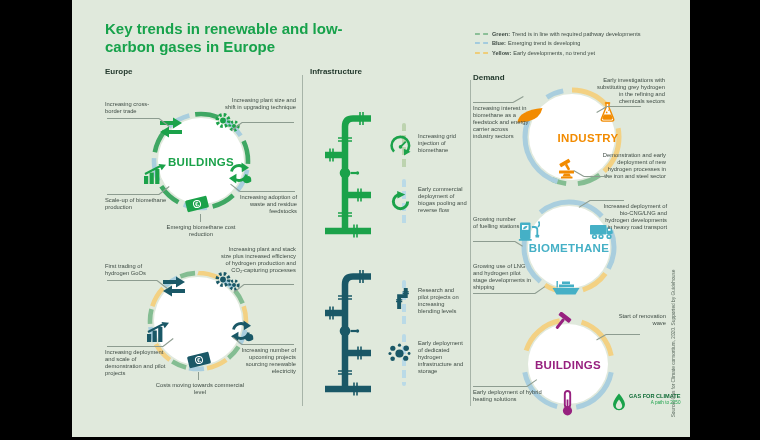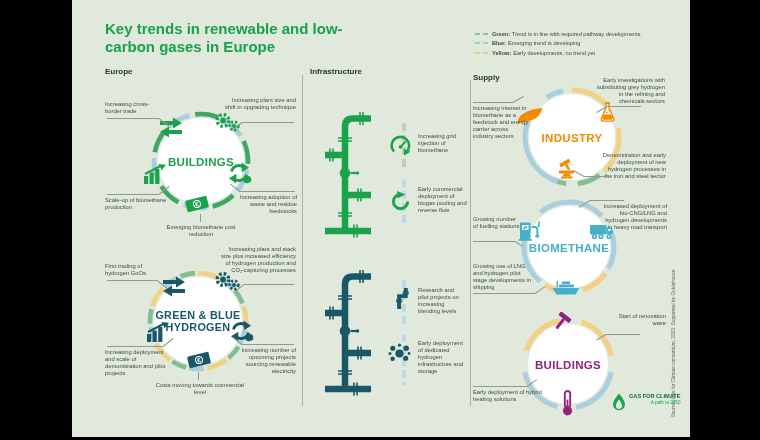--- a/index.html
+++ b/index.html
@@ -187,21 +187,21 @@
       </div>
       <div class="legend-row">
         <span class="legend-sw" style="border-top-color: rgb(238, 205, 122);"></span>
         <span class="legend-name">Yellow:</span>
         <span class="legend-text">Early developments, no trend yet</span>
       </div>
     </div>
 
     <div class="hd" style="left:33px;top:67px">Europe</div>
     <div class="hd" style="left:238px;top:67px">Infrastructure</div>
-    <div class="hd" style="left:401px;top:73px">Supply</div>
+    <div class="hd" style="left:401px;top:73px">Demand</div>
     <div class="sep" style="left:230px;top:75px;height:331px"></div>
     <div class="sep" style="left:398px;top:80px;height:326px"></div>
 
     <svg class="ic" style="left:73px;top:105px" width="112" height="112" viewBox="0 0 112 112">
       <circle cx="56" cy="56" r="43" fill="#ffffff"></circle>
       <circle cx="56" cy="56" r="47" fill="none" stroke="#3fa763" stroke-width="4.6" pathLength="100" stroke-dasharray="8 12" stroke-dashoffset="-73"></circle>
       <circle cx="56" cy="56" r="47" fill="none" stroke="#a9cede" stroke-width="4.6" pathLength="100" stroke-dasharray="8 12" stroke-dashoffset="-83"></circle>
     </svg>
     <div class="ctitle c-green" style="left:69px;top:156px;width:120px;font-size:11.5px">BUILDINGS</div>
 
@@ -239,21 +239,20 @@
 
     <div class="lbl ca" style="left:82px;top:224px;width:94px">Emerging biomethane cost reduction</div>
     <div class="vt" style="left:128px;top:214px;height:8px"></div>
 
     <svg class="ic" style="left:70px;top:265px" width="112" height="112" viewBox="0 0 112 112">
       <circle cx="56" cy="56" r="44" fill="#ffffff"></circle>
       <circle cx="56" cy="56" r="48" fill="none" stroke="#f3d183" stroke-width="4.6" pathLength="100" stroke-dasharray="7 13" stroke-dashoffset="-75"></circle>
       <circle cx="56" cy="56" r="48" fill="none" stroke="#a9cede" stroke-width="4.6" pathLength="100" stroke-dasharray="5 15" stroke-dashoffset="-83"></circle>
       <circle cx="56" cy="56" r="48" fill="none" stroke="#84bd92" stroke-width="4.6" pathLength="100" stroke-dasharray="5 15" stroke-dashoffset="-89"></circle>
     </svg>
-    <div class="ctitle c-teal" style="left:81px;top:309px;width:90px;font-size:10.8px;line-height:12px">GREEN &amp; BLUE HYDROGEN</div>
 
     <svg class="ic c-teal" style="left:89px;top:276px" width="26" height="21" viewBox="0 0 26 21">
         <use href="#i-ex"></use>
       </svg>
     <svg class="ic c-teal" style="left:142px;top:271px" width="26" height="20" viewBox="0 0 26 20">
         <use href="#i-gears"></use>
       </svg>
     <svg class="ic c-teal" style="left:74px;top:322px" width="25" height="20" viewBox="0 0 25 20">
         <use href="#i-chart"></use>
       </svg>
@@ -313,21 +312,21 @@
         <use href="#i-mol"></use>
       </svg>
     <div class="lbl" style="left:346px;top:340px;width:50px">Early deployment of dedicated hydrogen infrastructure and storage</div>
 
     <svg class="ic" style="left:444px;top:81px" width="112" height="112" viewBox="0 0 112 112">
       <circle cx="56" cy="56" r="43" fill="#ffffff"></circle>
       <circle cx="56" cy="56" r="47" fill="none" stroke="#f3d183" stroke-width="5" pathLength="100" stroke-dasharray="13 9 16 62" stroke-dashoffset="-75"></circle>
       <circle cx="56" cy="56" r="47" fill="none" stroke="#84bd92" stroke-width="5" pathLength="100" stroke-dasharray="8 4 5 83" stroke-dashoffset="-15"></circle>
       <circle cx="56" cy="56" r="47" fill="none" stroke="#a9cede" stroke-width="5" pathLength="100" stroke-dasharray="26 10 6 58" stroke-dashoffset="-30"></circle>
     </svg>
-    <div class="ctitle c-orange" style="left:440px;top:132px;width:120px;font-size:11.5px">INDUSTRY</div>
+    <div class="ctitle c-orange" style="left:456px;top:132px;width:120px;font-size:11.5px">INDUSTRY</div>
 
     <svg class="ic c-orange" style="left:444px;top:106px" width="28" height="18" viewBox="0 0 28 18">
         <use href="#i-leaf"></use>
       </svg>
     <svg class="ic c-orange" style="left:527px;top:102px" width="17" height="20" viewBox="0 0 20 24">
         <use href="#i-flask"></use>
       </svg>
     <svg class="ic c-orange" style="left:483px;top:158px" width="24" height="21" viewBox="0 0 24 21">
         <use href="#i-anvil"></use>
       </svg>

